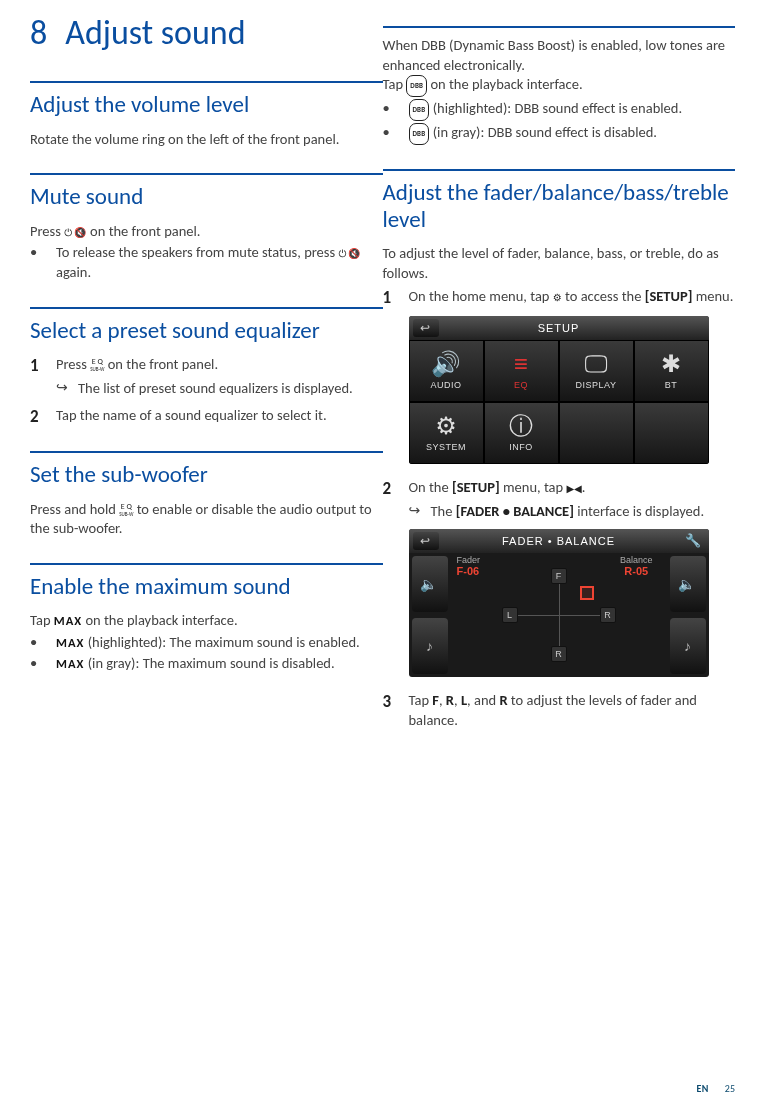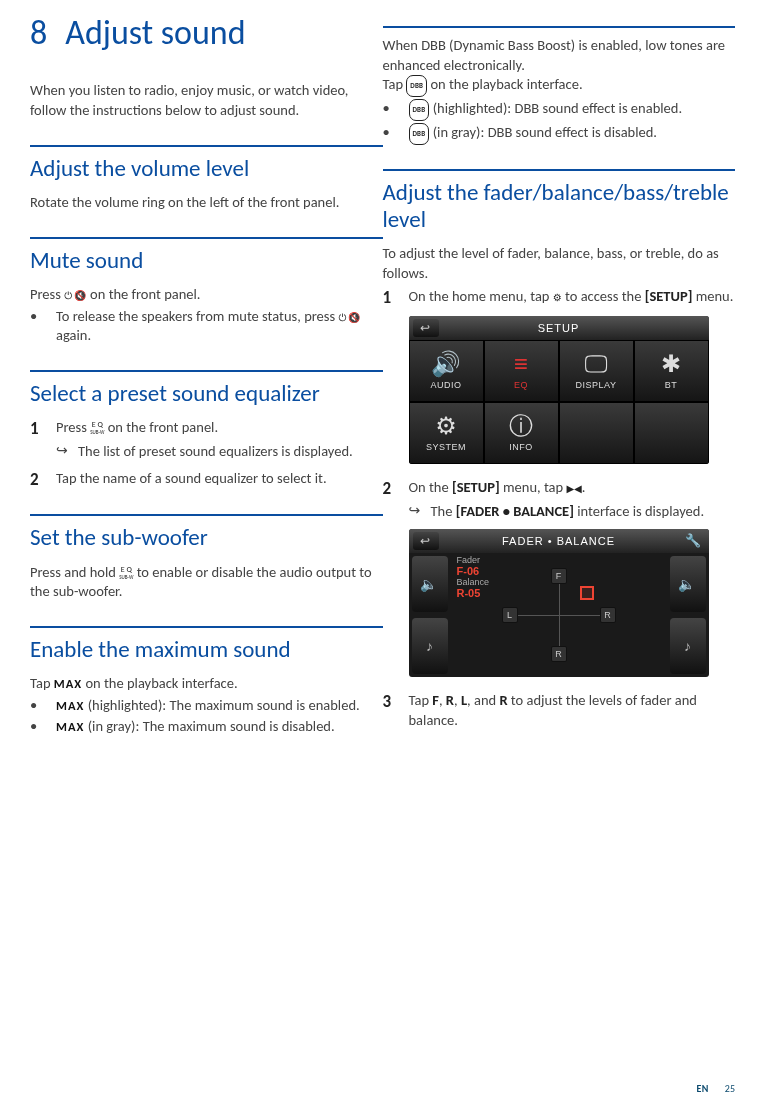--- a/index.html
+++ b/index.html
@@ -188,21 +188,21 @@
     font-size:14px;color:#bbb;
   }
   .ss2-center {
     flex:1;
     position:relative;
     display:flex;align-items:center;justify-content:center;
   }
   .ss2-labels-top {
     position:absolute;top:2px;left:0;right:8px;
     display:flex;justify-content:space-between;
-    font-size:9px;padding:0 6px;color:#aaa;flex-direction:column;
+    font-size:9px;padding:0 6px;color:#aaa;
   }
   .ss2-val { color:#e43; font-weight:bold; font-size:11px;}
   .ss2-cross {
     width:110px;height:90px;position:relative;
   }
   .ss2-line-h {position:absolute;top:50%;left:0;right:0;height:1px;background:#555;}
   .ss2-line-v {position:absolute;left:50%;top:0;bottom:0;width:1px;background:#555;}
   .ss2-marker {
     position:absolute;width:14px;height:14px;
     border:2px solid #e43;
@@ -234,21 +234,20 @@
 </head>
 <body>
 
 <div class="columns">
 
   <div class="col">
     <h1 class="chapter">
       <span class="num">8</span><span>Adjust sound</span>
     </h1>
 
-    <p class="body">When you listen to radio, enjoy music, or watch video, follow the instructions below to adjust sound.</p>
 
     <hr class="divider">
     <h2 class="section">Adjust the volume level</h2>
     <p class="body">Rotate the volume ring on the left of the front panel.</p>
 
     <hr class="divider">
     <h2 class="section">Mute sound</h2>
     <p class="body">
       <span>Press </span><span class="icon-small">⏻ 🔇</span><span> on the front panel.</span>
     </p>
@@ -388,21 +387,21 @@
         <span class="ss-wrench">🔧</span>
       </div>
       <div class="ss2-body">
         <div class="ss2-side">
           <div class="ss2-btn">🔈</div>
           <div class="ss2-btn">♪</div>
         </div>
         <div class="ss2-center">
           <div class="ss2-labels-top">
             <div><span>Fader</span><br><span class="ss2-val">F-06</span></div>
-            <div style="text-align:left"><span>Balance</span><br><span class="ss2-val">R-05</span></div>
+            <div style="text-align:center"><span>Balance</span><br><span class="ss2-val">R-05</span></div>
           </div>
           <div class="ss2-cross">
             <div class="ss2-line-h"></div>
             <div class="ss2-line-v"></div>
             <div class="ss2-letter ss2-F">F</div>
             <div class="ss2-letter ss2-R">R</div>
             <div class="ss2-letter ss2-L">L</div>
             <div class="ss2-letter ss2-Rr">R</div>
             <div class="ss2-marker"></div>
           </div>

